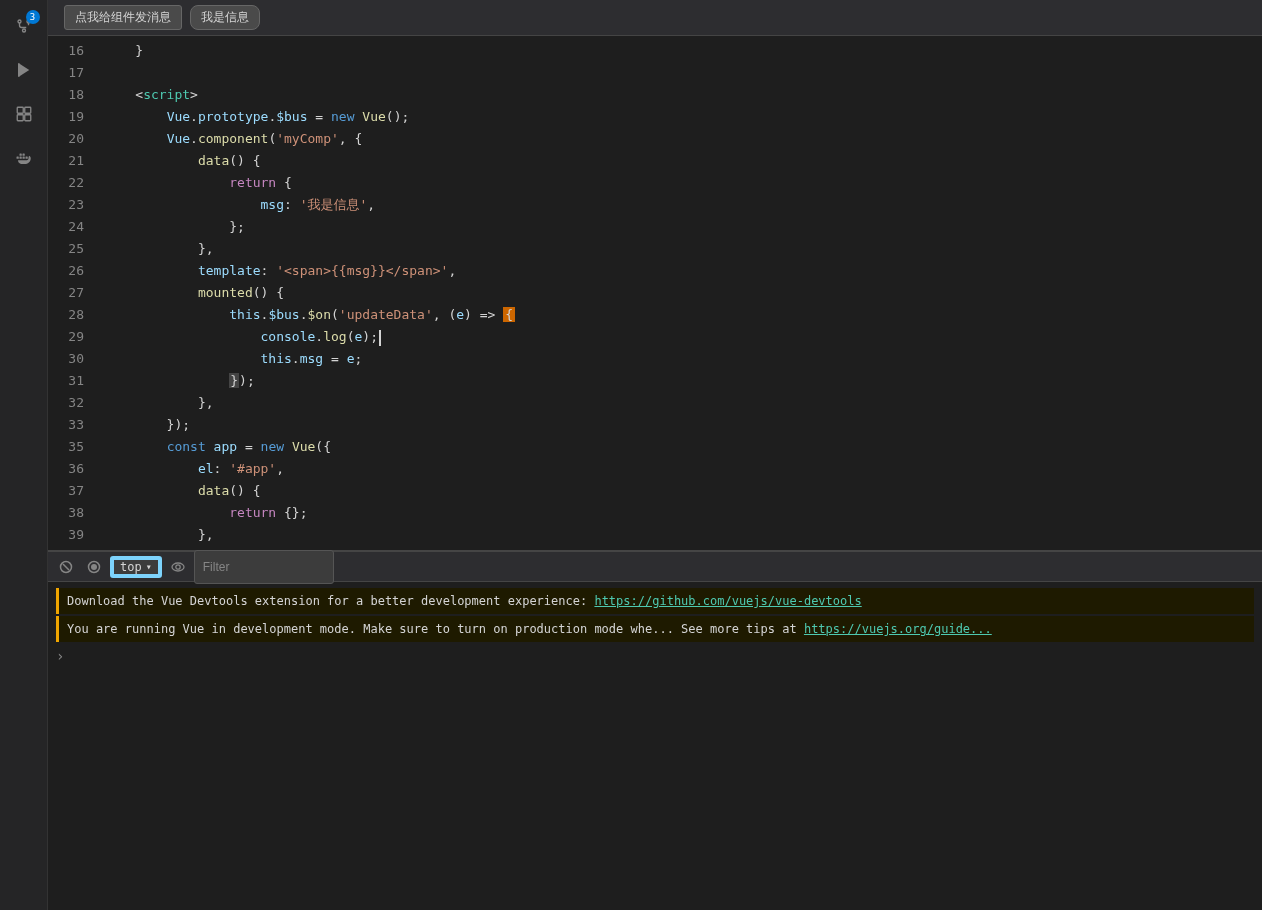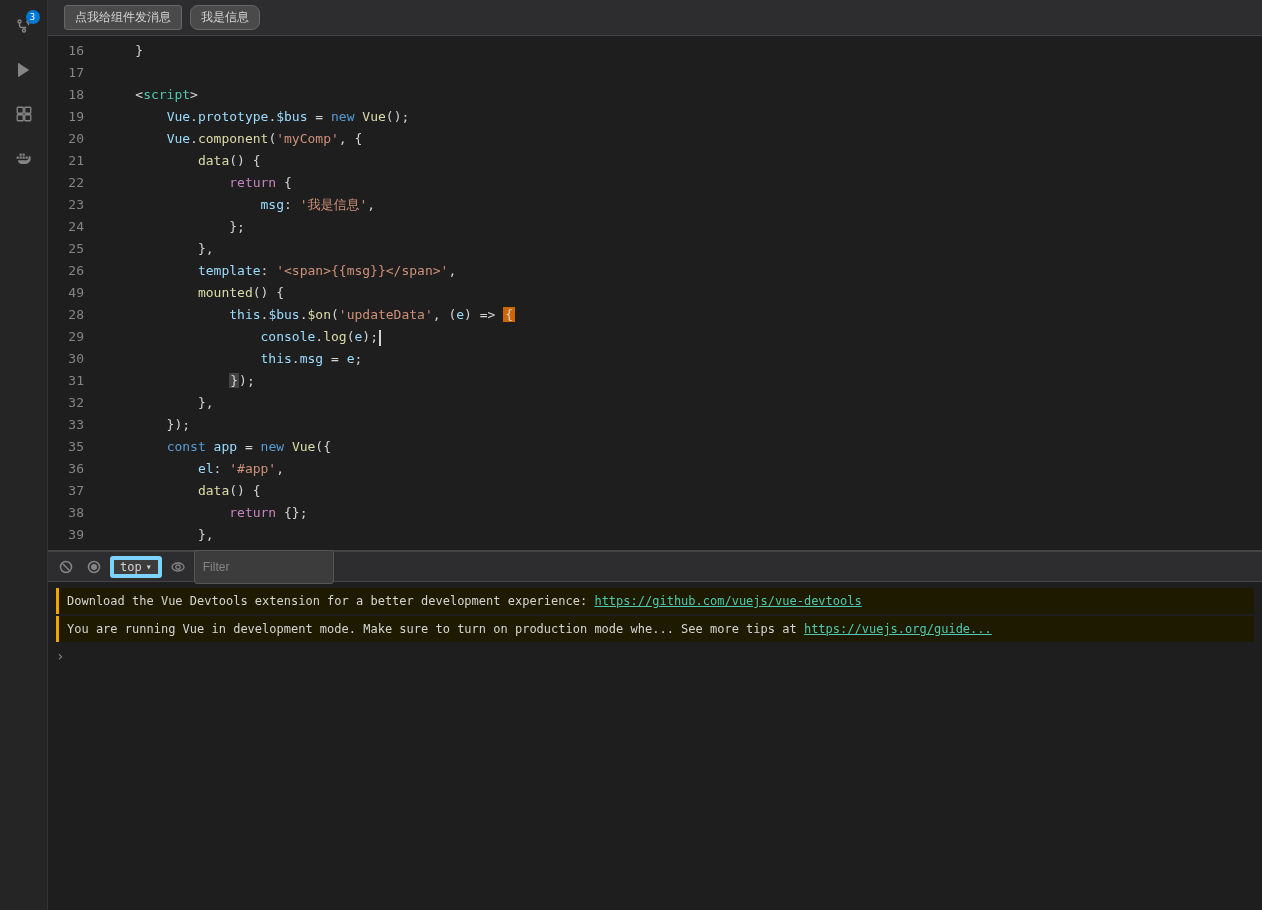--- a/index.html
+++ b/index.html
@@ -332,21 +332,21 @@
         <span class="line-number">25</span>
         <span class="line-content">            },</span>
       </div>
 
       <div class="code-line">
         <span class="line-number">26</span>
         <span class="line-content">            <span class="prop">template</span><span class="op">: </span><span class="str">'&lt;span&gt;{{msg}}&lt;/span&gt;'</span><span class="op">,</span></span>
       </div>
 
       <div class="code-line">
-        <span class="line-number">49</span>
+        <span class="line-number">27</span>
         <span class="line-content">            <span class="fn">mounted</span><span class="op">() {</span></span>
       </div>
 
       <div class="code-line">
         <span class="line-number">28</span>
         <span class="line-content">                <span class="str2">this</span><span class="op">.</span><span class="prop">$bus</span><span class="op">.</span><span class="fn">$on</span><span class="op">(</span><span class="str">'updateData'</span><span class="op">, (</span><span class="prop">e</span><span class="op">) =&gt; </span><span style="background:#cc6600;color:#d4d4d4;padding:0 2px;">{</span></span>
       </div>
 
       <div class="code-line">
         <span class="line-number">29</span>

